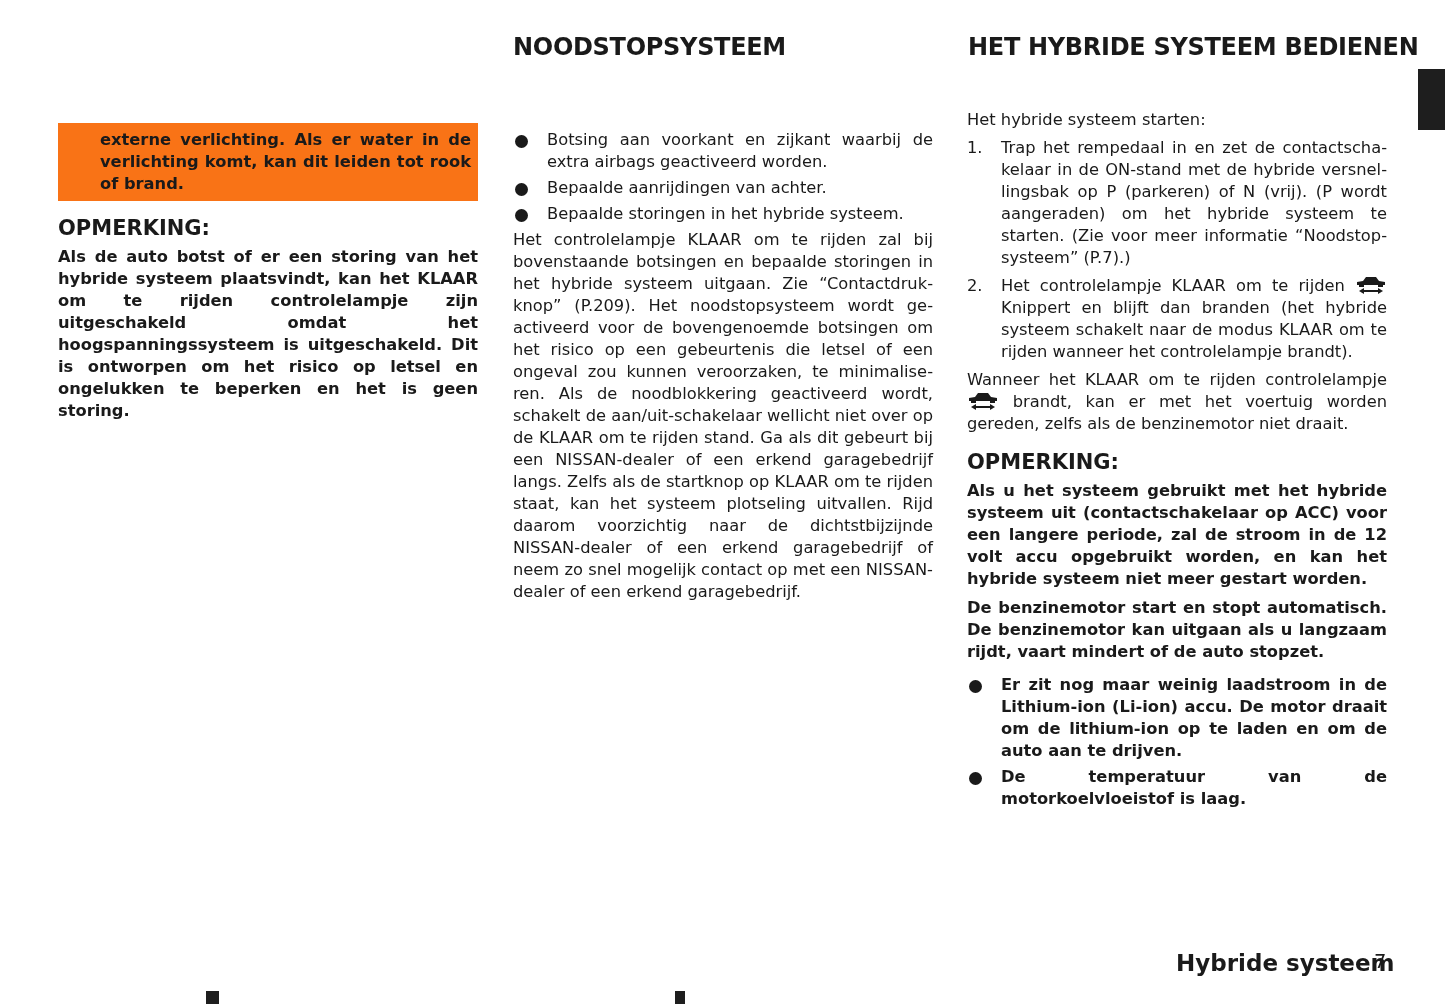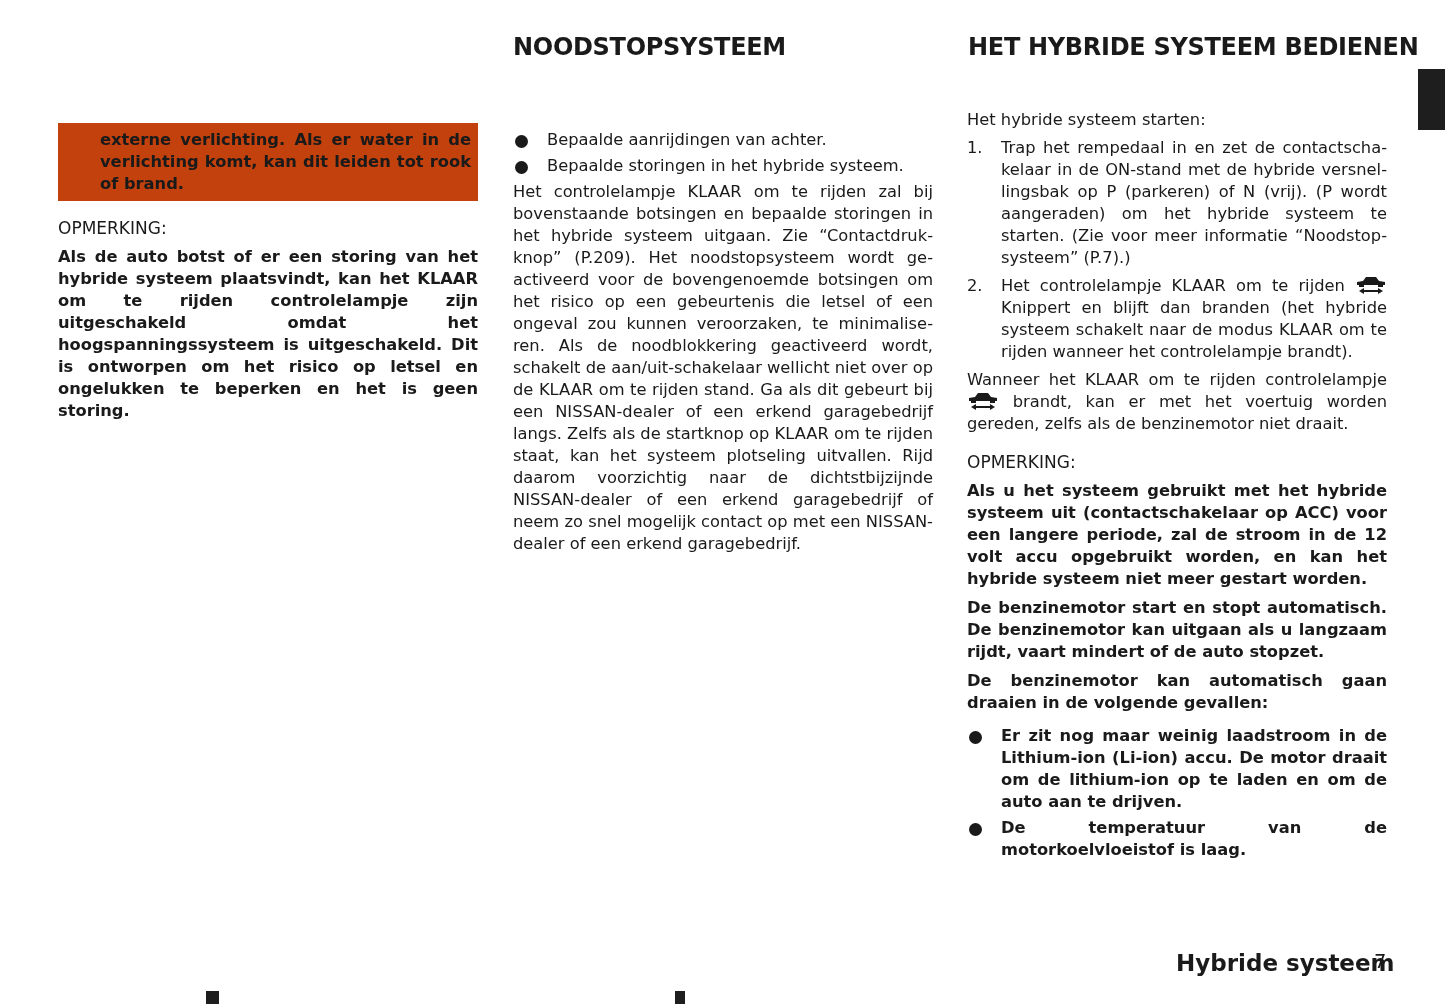--- a/index.html
+++ b/index.html
@@ -20,24 +20,24 @@
     position: absolute; left: 1418px; top: 69px; width: 27px; height: 61px;
     background: #1e1e1e;
   }
   .col { position: absolute; font-size: 16.3px; line-height: 22px; }
   .col p { margin: 0; text-align: justify; }
   .col-left { left: 58px; top: 123px; width: 420px; }
   .col-mid { left: 513px; top: 123px; width: 420px; }
   .col-right { left: 967px; top: 109px; width: 420px; }
 
   .warning-box {
-    background: #c2410c; padding: 6px 7px 6px 42px; font-weight: bold;
+    background: #f97316; padding: 6px 7px 6px 42px; font-weight: bold;
   }
   .warning-box p { text-align: justify; }
-  .note-label { font-weight: normal; font-size: 17px; margin-top: 16px !important; }
+  .note-label { font-weight: bold; font-size: 21px; margin-top: 16px !important; }
   .bold { font-weight: bold; }
   .mt6 { margin-top: 7px !important; }
 
   ul.bullets { list-style: none; margin: 6px 0 0 0; padding: 0; }
   ul.bullets li { position: relative; padding-left: 34px; margin-bottom: 4px; text-align: justify; }
   ul.bullets li .dot {
     position: absolute; left: 2px; top: 6px; width: 13px; height: 13px;
     border-radius: 50%; background: #1a1a1a;
   }
   ol.steps { list-style: none; margin: 6px 0 0 0; padding: 0; }
@@ -67,20 +67,21 @@
 <div class="col col-left">
   <div class="warning-box">
     <p>externe verlichting. Als er water in de verlichting komt, kan dit leiden tot rook of brand.</p>
   </div>
   <p class="note-label">OPMERKING:</p>
   <p class="bold mt6">Als de auto botst of er een storing van het hybride systeem plaatsvindt, kan het KLAAR om te rijden controlelampje zijn uitgeschakeld om­dat het hoogspanningssysteem is uitgescha­keld. Dit is ontworpen om het risico op letsel en ongelukken te beperken en het is geen storing.</p>
 </div>
 
 <div class="col col-mid">
   <ul class="bullets">
+    <li><span class="dot"></span><span>Botsing aan voorkant en zijkant waarbij de extra airbags geactiveerd worden.</span></li>
     <li><span class="dot"></span><span>Bepaalde aanrijdingen van achter.</span></li>
     <li><span class="dot"></span><span>Bepaalde storingen in het hybride systeem.</span></li>
   </ul>
   <p>Het controlelampje KLAAR om te rijden zal bij bovenstaande botsingen en bepaalde storingen in het hybride systeem uitgaan. Zie “Contactdruk­knop” (P.209). Het noodstopsysteem wordt ge­activeerd voor de bovengenoemde botsingen om het risico op een gebeurtenis die letsel of een ongeval zou kunnen veroorzaken, te minimalise­ren. Als de noodblokkering geactiveerd wordt, schakelt de aan/uit-schakelaar wellicht niet over op de KLAAR om te rijden stand. Ga als dit gebeurt bij een NISSAN-dealer of een erkend garagebedrijf langs. Zelfs als de startknop op KLAAR om te rijden staat, kan het systeem plotseling uitvallen. Rijd daarom voorzichtig naar de dichtstbijzijnde NISSAN-dealer of een erkend garagebedrijf of neem zo snel mogelijk contact op met een NISSAN-dealer of een erkend garagebedrijf.</p>
 </div>
 
 <div class="col col-right">
   <p>Het hybride systeem starten:</p>
   <ol class="steps">
     <li>
@@ -109,21 +110,20 @@
       <rect x="23" y="10" width="5" height="2" fill="#1a1a1a"></rect>
       <line x1="7" y1="16" x2="25" y2="16" stroke="#1a1a1a" stroke-width="2"></line>
       <path d="M4 16 L9 13 L9 19 Z" fill="#1a1a1a"></path>
       <path d="M28 16 L23 13 L23 19 Z" fill="#1a1a1a"></path>
     </svg>
     <span>brandt, kan er met het voertuig worden gereden, zelfs als de benzinemotor niet draait.</span>
   </p>
   <p class="note-label">OPMERKING:</p>
   <p class="bold mt6">Als u het systeem gebruikt met het hybride systeem uit (contactschakelaar op ACC) voor een langere periode, zal de stroom in de 12 volt accu opgebruikt worden, en kan het hybride systeem niet meer gestart worden.</p>
   <p class="bold mt6">De benzinemotor start en stopt automatisch. De benzinemotor kan uitgaan als u langzaam rijdt, vaart mindert of de auto stopzet.</p>
-  <p class="bold mt6">De benzinemotor kan automatisch gaan draaien in de volgende gevallen:</p>
   <ul class="bullets bold" style="margin-top:11px">
     <li><span class="dot"></span><span>Er zit nog maar weinig laadstroom in de Lithium-ion (Li-ion) accu. De motor draait om de lithium-ion op te laden en om de auto aan te drijven.</span></li>
     <li><span class="dot"></span><span>De temperatuur van de motorkoelvloeistof is laag.</span></li>
   </ul>
 </div>
 
 <div class="footer-label">Hybride systeem</div>
 <div class="footer-page">7</div>
 <div id="crop-1" class="crop-mark"></div>
 <div id="crop-2" class="crop-mark"></div>

